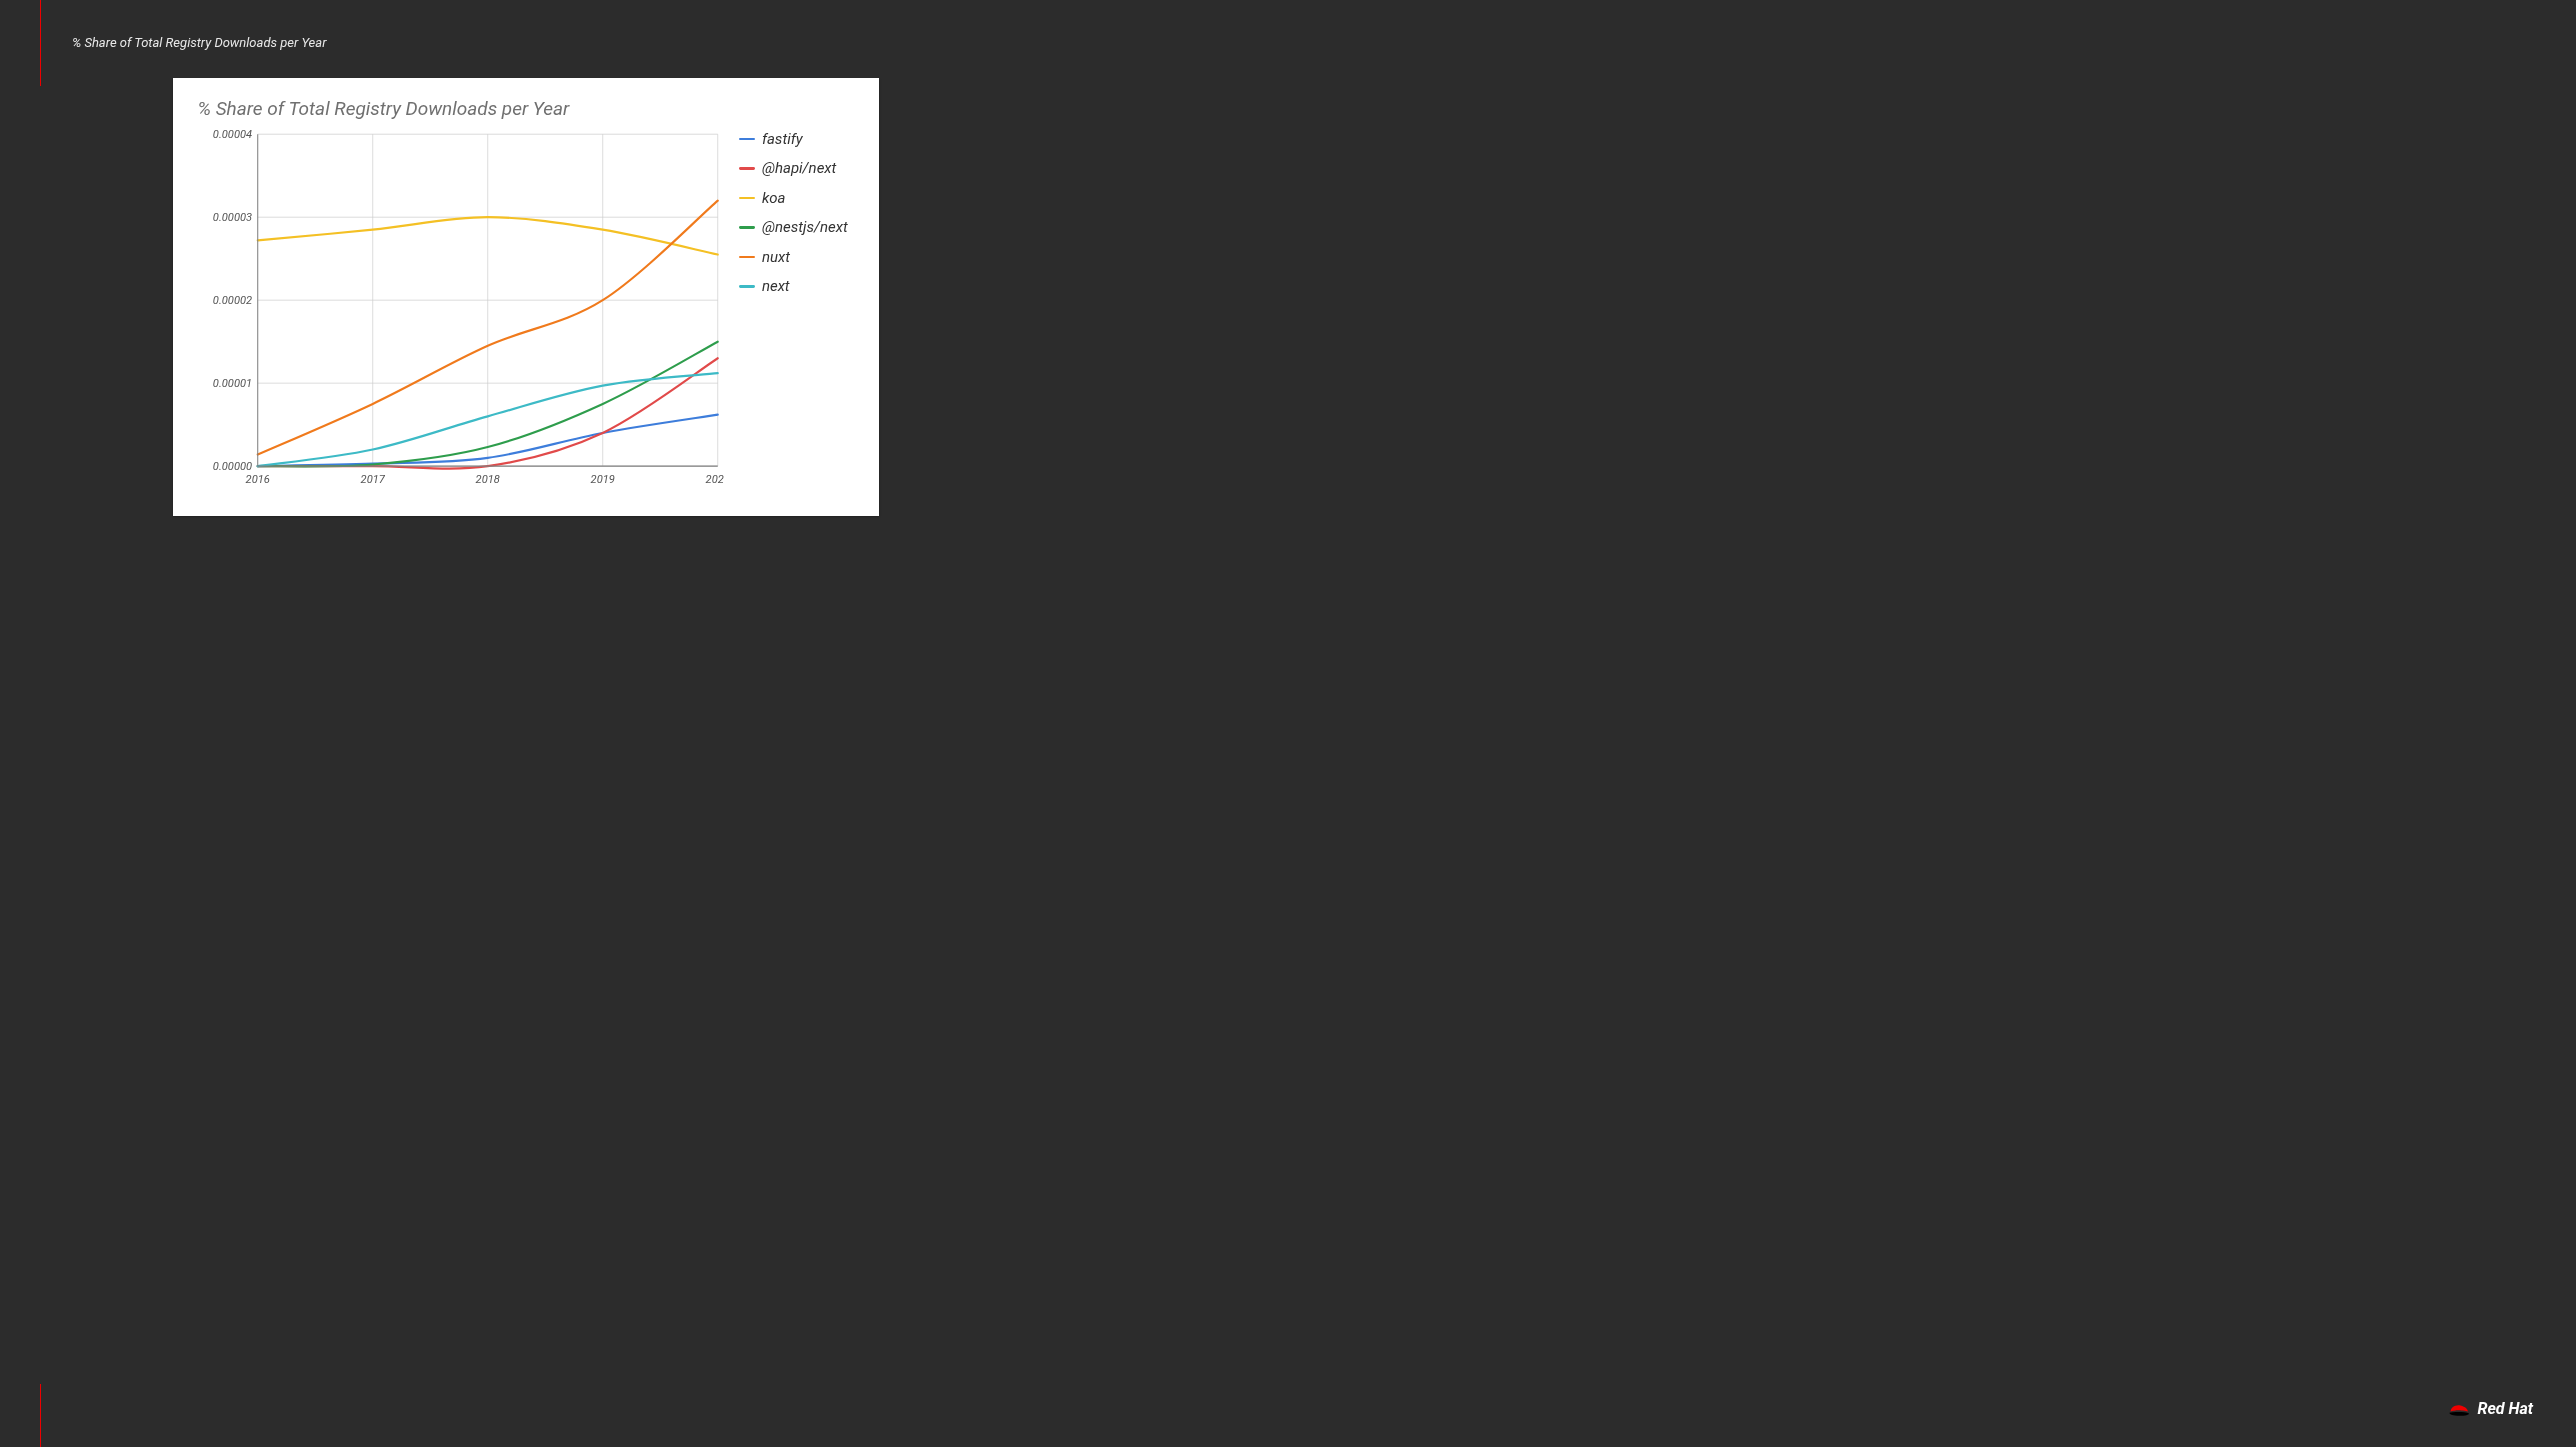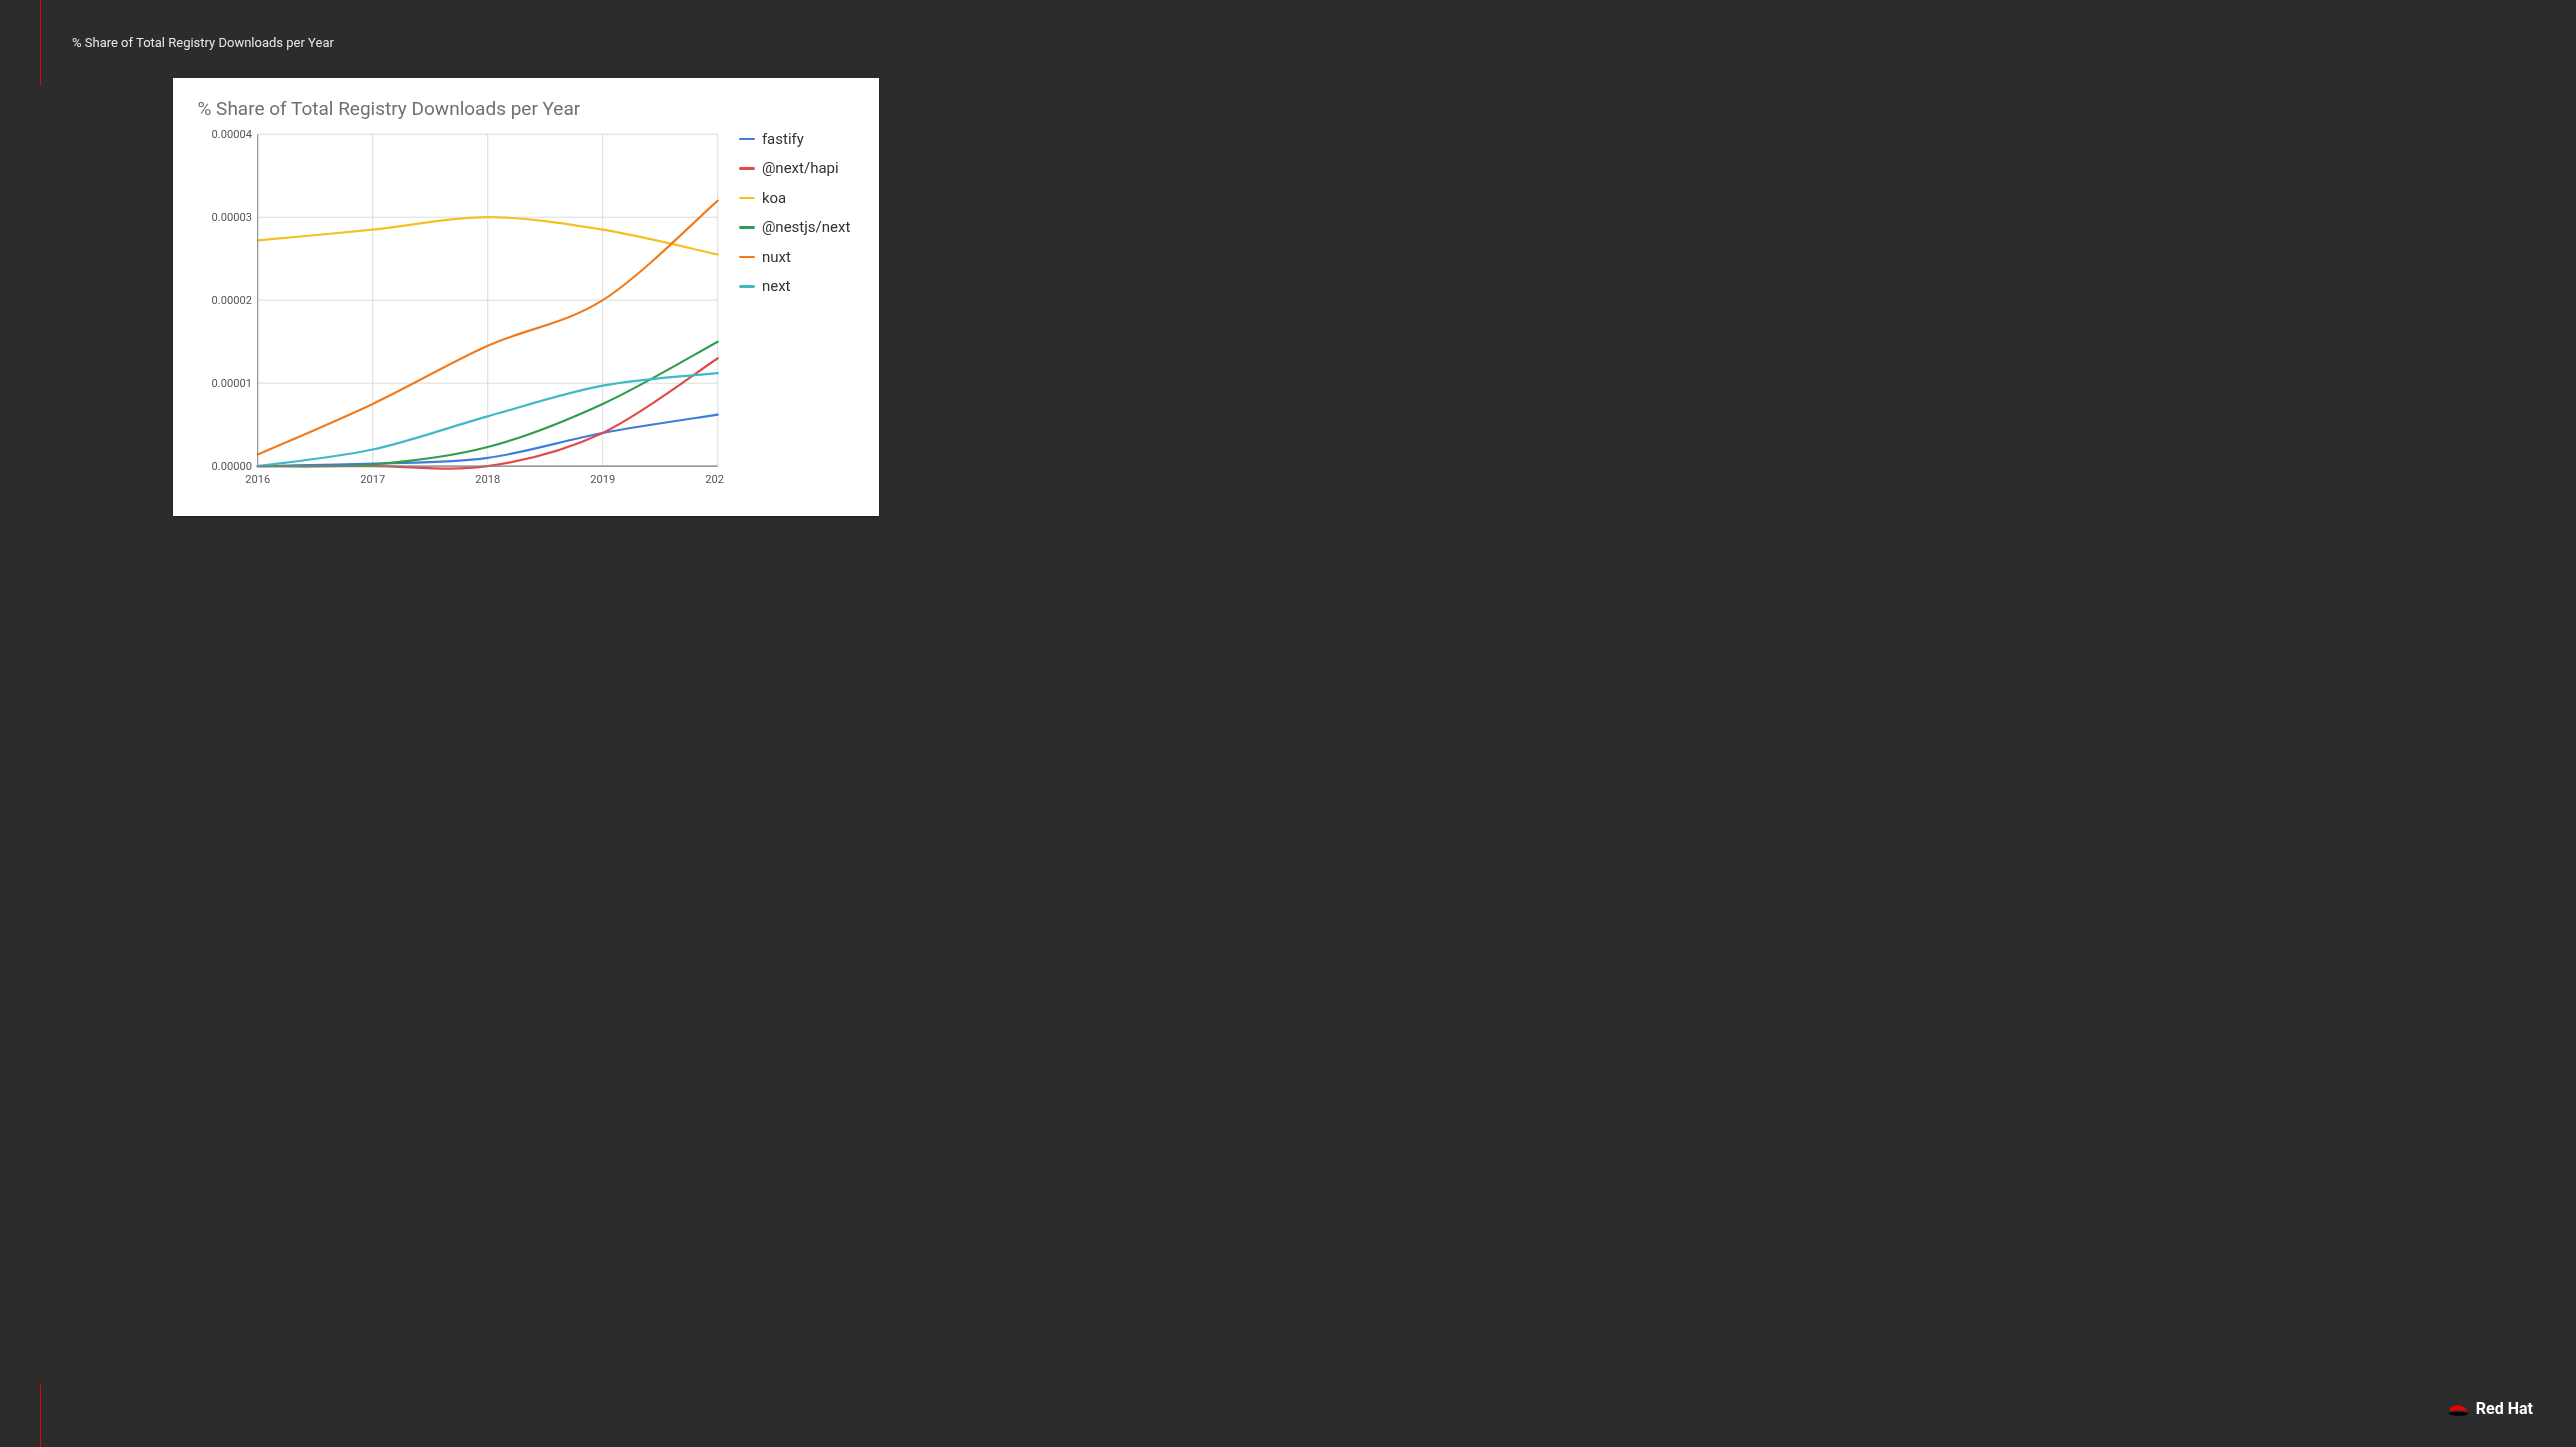--- a/index.html
+++ b/index.html
@@ -9,20 +9,21 @@
     height: 100%;
     background: #2c2c2c;
     font-family: -apple-system, BlinkMacSystemFont, "Segoe UI", Roboto, Helvetica, Arial, sans-serif;
     color: #e8e8e8;
     overflow: hidden;
   }
   .slide {
     position: relative;
     width: 100%;
     height: 100%;
+    font-style: italic;
   }
   .accent-top {
     position: absolute;
     left: 40px;
     top: 0;
     width: 1.4px;
     height: 86px;
     background: #ee0000;
   }
   .accent-bottom {
@@ -170,21 +171,21 @@
             <text x="750" y="494" text-anchor="middle" class="tick-label">2020</text>
           </svg>
       </div>
       <div class="chart-legend" id="legend">
           <div class="legend-item">
             <span class="legend-swatch" style="background: rgb(61, 125, 219);"></span>
             <span>fastify</span>
           </div>
           <div class="legend-item">
             <span class="legend-swatch" style="background: rgb(225, 74, 74);"></span>
-            <span>@next/hapi</span>
+            <span>@hapi/next</span>
           </div>
           <div class="legend-item">
             <span class="legend-swatch" style="background: rgb(244, 192, 36);"></span>
             <span>koa</span>
           </div>
           <div class="legend-item">
             <span class="legend-swatch" style="background: rgb(46, 157, 76);"></span>
             <span>@nestjs/next</span>
           </div>
           <div class="legend-item">

